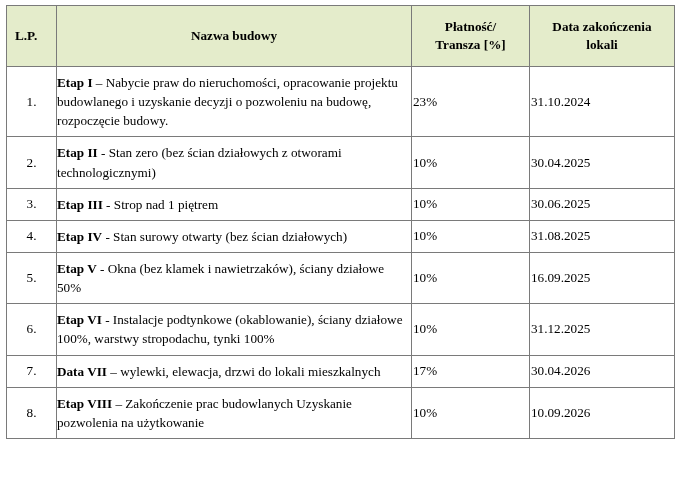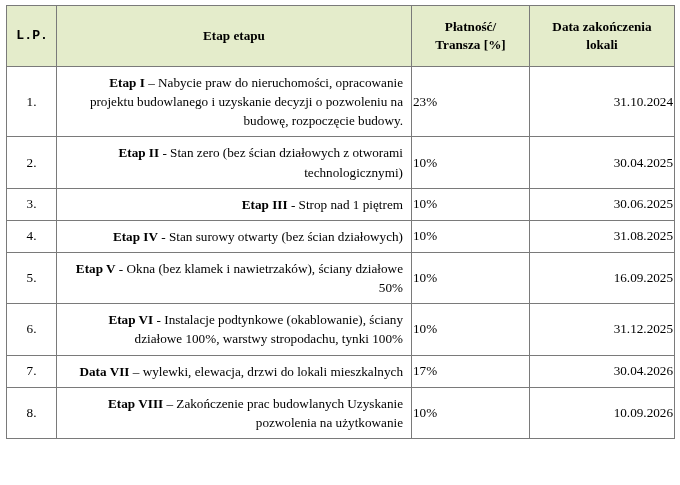--- a/index.html
+++ b/index.html
@@ -37,58 +37,58 @@
     border: 1px solid #7a7a7a;
     vertical-align: middle;
   }
   thead th {
     background: #e4eccb;
     font-weight: bold;
     padding: 6px 8px;
     line-height: 1.35;
     height: 48px;
   }
-  th.h-lp   { text-align: right; font-family: Liberation Mono, monospace; }
+  th.h-lp   { text-align: left; }
   th.h-name { text-align: center; }
   th.h-pay  { text-align: center; }
   th.h-date { text-align: center; }
 
   td.lp {
     text-align: center;
     vertical-align: middle;
   }
   td.name {
-    text-align: right;
-    padding: 6px 8px 6px 12px;
+    text-align: left;
+    padding: 6px 8px 6px 0;
     line-height: 1.45;
   }
   td.pay {
     text-align: left;
   }
   td.date {
-    text-align: right;
+    text-align: left;
   }
   .stage-label { font-weight: bold; }
   .cell-text { white-space: normal; }
 </style>
 </head>
 <body>
 
 <div class="sheet">
   <table class="stage-table">
     <colgroup>
       <col class="c-lp">
       <col class="c-name">
       <col class="c-pay">
       <col class="c-date">
     </colgroup>
     <thead>
       <tr>
         <th class="h-lp">L.P.</th>
-        <th class="h-name">Etap etapu</th>
+        <th class="h-name">Nazwa budowy</th>
         <th class="h-pay">
           <div>Płatność/</div>
           <div>Transza [%]</div>
         </th>
         <th class="h-date">
           <div>Data zakończenia</div>
           <div>lokali</div>
         </th>
       </tr>
     </thead>

